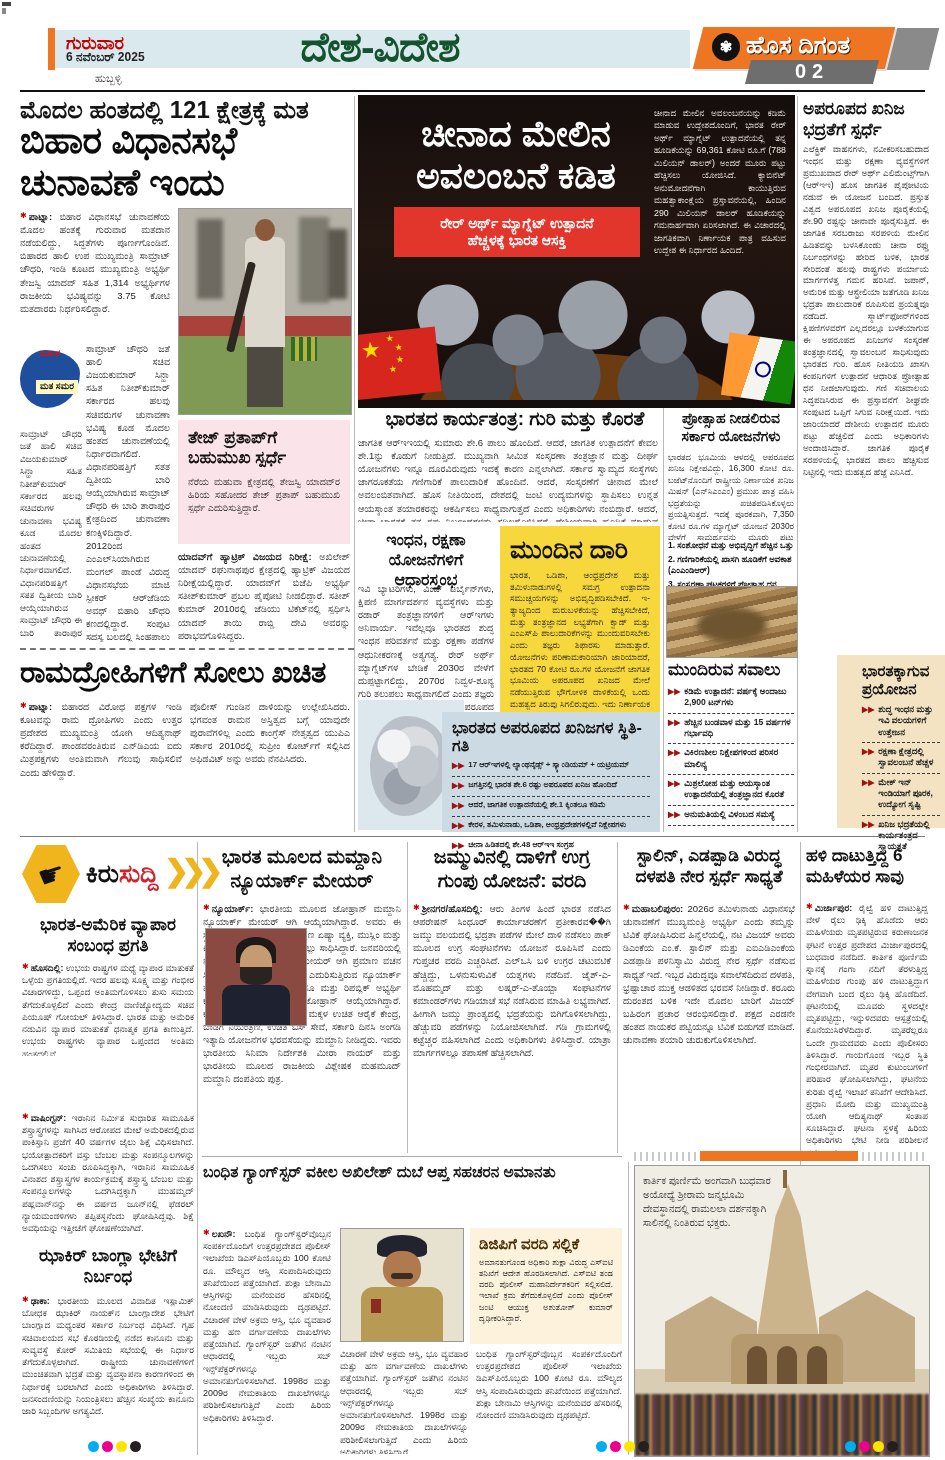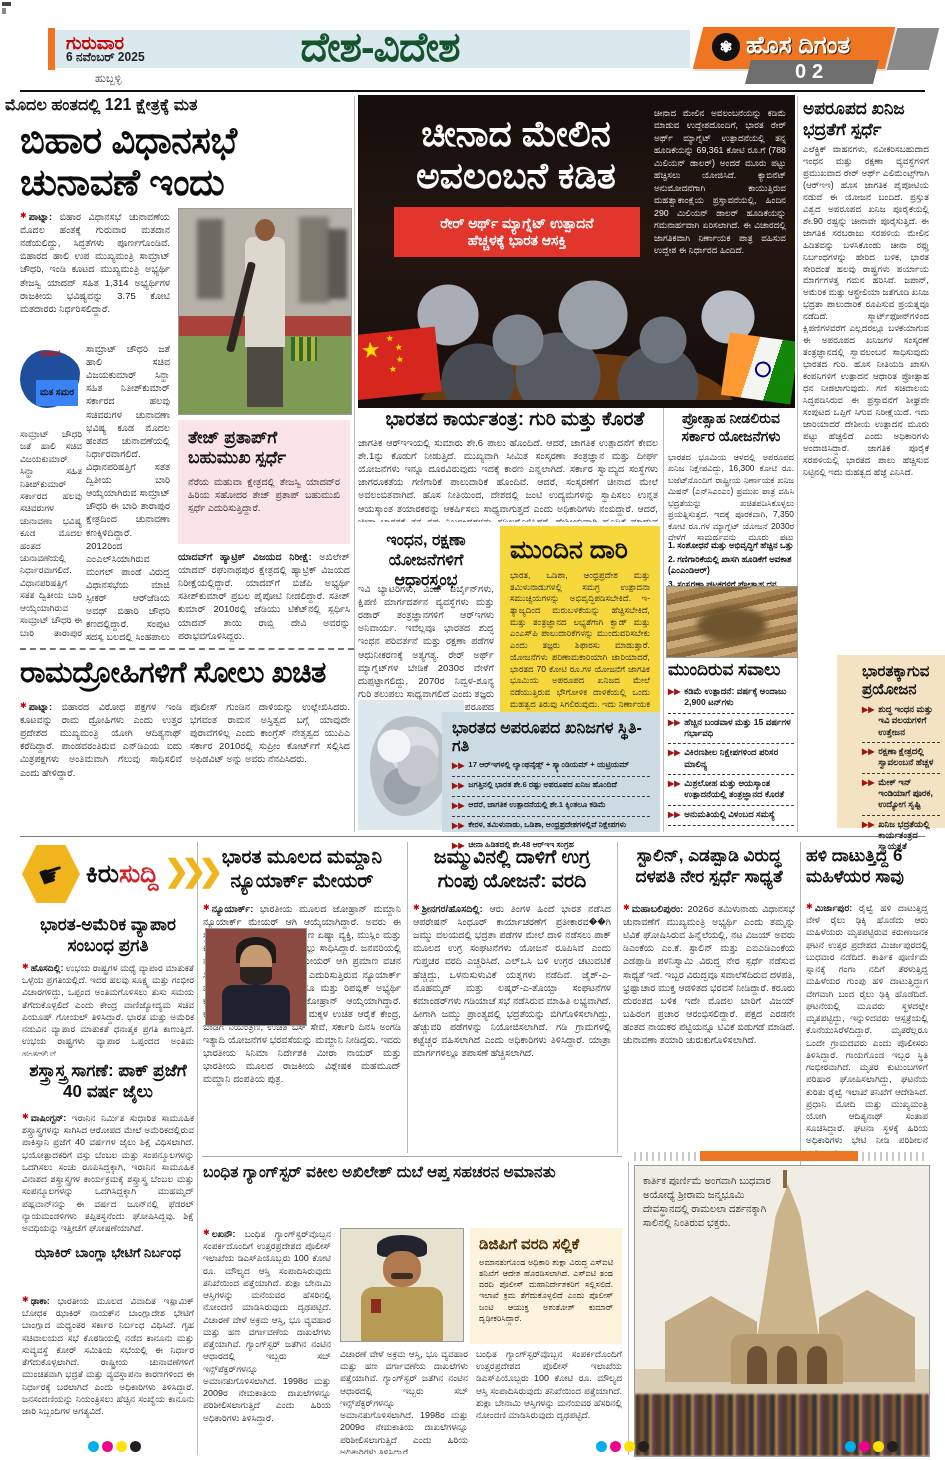--- a/index.html
+++ b/index.html
@@ -44,33 +44,33 @@
   <div class="abs" style="left:800px;top:60px;width:90px;font-size:6px;color:#fff">ರಾಷ್ಟ್ರ ಜಾಗೃತಿಯ ದೈನಿಕ</div>
   <div class="abs" style="left:748px;top:60px;width:128px;height:24px;background:#6e6e6e;transform:skewX(-14deg)"></div>
   <div class="abs center" style="left:748px;top:60px;width:128px;font-size:20px;font-weight:800;color:#fff;letter-spacing:6px">02</div>
 
   <div class="abs" style="left:20px;top:90px;width:905px;height:2px;background:#101010"></div>
 
   <div class="vr" style="left:354px;top:96px;height:736px"></div>
   <div class="vr" style="left:797px;top:96px;height:736px"></div>
   <div class="vr" style="left:663px;top:408px;height:424px"></div>
 
-  <div class="abs kicker" style="left:5px;top:96px;width:352px;font-size:16px">ಮೊದಲ ಹಂತದಲ್ಲಿ 121 ಕ್ಷೇತ್ರಕ್ಕೆ ಮತ</div>
+  <div class="abs kicker" style="left:20px;top:96px;width:352px;font-size:24px">ಮೊದಲ ಹಂತದಲ್ಲಿ 121 ಕ್ಷೇತ್ರಕ್ಕೆ ಮತ</div>
   <div class="abs headline" style="left:20px;top:120px;width:352px;font-size:37px">ಬಿಹಾರ ವಿಧಾನಸಭೆ</div>
   <div class="abs headline" style="left:20px;top:162px;width:352px;font-size:37px">ಚುನಾವಣೆ ಇಂದು</div>
 
   <div class="abs bt" style="left:20px;top:210px;width:150px;height:130px">
     <span class="star">✱</span><span class="dl">ಪಾಟ್ನಾ:</span>
     <span>ಬಿಹಾರ ವಿಧಾನಸಭೆ ಚುನಾವಣೆಯ ಮೊದಲ ಹಂತಕ್ಕೆ ಗುರುವಾರ ಮತದಾನ ನಡೆಯಲಿದ್ದು, ಸಿದ್ಧತೆಗಳು ಪೂರ್ಣಗೊಂಡಿವೆ. ಬಿಹಾರದ ಹಾಲಿ ಉಪ ಮುಖ್ಯಮಂತ್ರಿ ಸಾಮ್ರಾಟ್ ಚೌಧರಿ, ಇಂಡಿ ಕೂಟದ ಮುಖ್ಯಮಂತ್ರಿ ಅಭ್ಯರ್ಥಿ ತೇಜಸ್ವಿ ಯಾದವ್ ಸಹಿತ 1,314 ಅಭ್ಯರ್ಥಿಗಳ ರಾಜಕೀಯ ಭವಿಷ್ಯವನ್ನು 3.75 ಕೋಟಿ ಮತದಾರರು ನಿರ್ಧರಿಸಲಿದ್ದಾರೆ.</span>
   </div>
 
   <div class="abs" style="left:20px;top:342px;width:62px;height:80px">
     <div class="abs" style="left:0;top:8px;width:60px;height:58px;background:#1f4e9c;border-radius:42% 58% 55% 45%/50% 40% 60% 50%"></div>
     <div class="abs" style="left:20px;top:6px;font-size:9px;font-weight:bold;color:#d41616">ಬಿಹಾರ</div>
-    <div class="abs center" style="left:16px;top:38px;width:42px;background:#3b82f6;color:#111;font-size:9px;font-weight:800;padding:8px 0;line-height:1.1">ಮತ ಸಮರ</div>
+    <div class="abs center" style="left:16px;top:38px;width:42px;background:#fef9c3;color:#111;font-size:9px;font-weight:800;padding:2px 0;line-height:1.1">ಮತ ಸಮರ</div>
   </div>
   <div class="abs bt" style="left:86px;top:342px;width:84px;height:300px">
     <span>ಸಾಮ್ರಾಟ್ ಚೌಧರಿ ಜತೆ ಹಾಲಿ ಸಚಿವ ವಿಜಯಕುಮಾರ್ ಸಿನ್ಹಾ ಸಹಿತ ನಿತೀಶ್‌ಕುಮಾರ್ ಸರ್ಕಾರದ ಹಲವು ಸಚಿವರುಗಳ ಚುನಾವಣಾ ಭವಿಷ್ಯ ಕೂಡ ಮೊದಲ ಹಂತದ ಚುನಾವಣೆಯಲ್ಲಿ ನಿರ್ಧಾರವಾಗಲಿದೆ. ವಿಧಾನಪರಿಷತ್ತಿಗೆ ಸತತ ದ್ವಿತೀಯ ಬಾರಿ ಆಯ್ಕೆಯಾಗಿರುವ ಸಾಮ್ರಾಟ್ ಚೌಧರಿ ಈ ಬಾರಿ ತಾರಾಪುರ ಕ್ಷೇತ್ರದಿಂದ ಚುನಾವಣಾ ಕಣಕ್ಕಿಳಿದಿದ್ದಾರೆ. 2012ರಿಂದ ಎಂಎಲ್‌ಸಿಯಾಗಿರುವ ಮಂಗಲ್ ಪಾಂಡೆ ವಿರುದ್ಧ ವಿಧಾನಸಭೆಯ ಮಾಜಿ ಸ್ಪೀಕರ್ ಆರ್‌ಜೆಡಿಯ ಅವಧ್ ಬಿಹಾರಿ ಚೌಧರಿ ಕಣದಲ್ಲಿದ್ದಾರೆ. ಸಂಪುಟ ಸದಸ್ಯ ಬಲದಲ್ಲಿ ಸಿಂಹಪಾಲು ಹೊಂದಿರುವ ಬಿಜೆಪಿಯ ಬಹುತೇಕ ಸಚಿವರುಗಳು ಸ್ಪರ್ಧಾ ಕಣದಲ್ಲಿದ್ದಾರೆ. ಮುಖ್ಯಮಂತ್ರಿ ನಿತೀಶ್‌ಕುಮಾರ್ ನೇತೃತ್ವದ ಜೆಡಿಯುನ ಸಚಿವರುಗಳಾದ ಶ್ರವಣ್ ಕುಮಾರ್-ನಳಂದಾ ಮತ್ತು ವಿಜಯಕುಮಾರ್ ಚೌಧರಿ ಸರಾಯ್‌ರಂಜನ್ ಕ್ಷೇತ್ರಗಳಲ್ಲಿ ಮೊದಲ ಹಂತದ ಚುನಾವಣಾ ಕಣದಲ್ಲಿದ್ದಾರೆ.</span>
   </div>
   <div class="abs bt" style="left:20px;top:428px;width:62px;height:214px;font-size:9px">
     <span>ಸಾಮ್ರಾಟ್ ಚೌಧರಿ ಜತೆ ಹಾಲಿ ಸಚಿವ ವಿಜಯಕುಮಾರ್ ಸಿನ್ಹಾ ಸಹಿತ ನಿತೀಶ್‌ಕುಮಾರ್ ಸರ್ಕಾರದ ಹಲವು ಸಚಿವರುಗಳ ಚುನಾವಣಾ ಭವಿಷ್ಯ ಕೂಡ ಮೊದಲ ಹಂತದ ಚುನಾವಣೆಯಲ್ಲಿ ನಿರ್ಧಾರವಾಗಲಿದೆ. ವಿಧಾನಪರಿಷತ್ತಿಗೆ ಸತತ ದ್ವಿತೀಯ ಬಾರಿ ಆಯ್ಕೆಯಾಗಿರುವ ಸಾಮ್ರಾಟ್ ಚೌಧರಿ ಈ ಬಾರಿ ತಾರಾಪುರ ಕ್ಷೇತ್ರದಿಂದ ಚುನಾವಣಾ ಕಣಕ್ಕಿಳಿದಿದ್ದಾರೆ. 2012ರಿಂದ ಎಂಎಲ್‌ಸಿಯಾಗಿರುವ ಮಂಗಲ್ ಪಾಂಡೆ ವಿರುದ್ಧ ವಿಧಾನಸಭೆಯ ಮಾಜಿ ಸ್ಪೀಕರ್ ಆರ್‌ಜೆಡಿಯ ಅವಧ್ ಬಿಹಾರಿ ಚೌಧರಿ ಕಣದಲ್ಲಿದ್ದಾರೆ. ಸಂಪುಟ ಸದಸ್ಯ ಬಲದಲ್ಲಿ ಸಿಂಹಪಾಲು ಹೊಂದಿರುವ ಬಿಜೆಪಿಯ ಬಹುತೇಕ ಸಚಿವರುಗಳು ಸ್ಪರ್ಧಾ ಕಣದಲ್ಲಿದ್ದಾರೆ. ಮುಖ್ಯಮಂತ್ರಿ ನಿತೀಶ್‌ಕುಮಾರ್ ನೇತೃತ್ವದ ಜೆಡಿಯುನ ಸಚಿವರುಗಳಾದ ಶ್ರವಣ್ ಕುಮಾರ್-ನಳಂದಾ ಮತ್ತು ವಿಜಯಕುಮಾರ್ ಚೌಧರಿ ಸರಾಯ್‌ರಂಜನ್ ಕ್ಷೇತ್ರಗಳಲ್ಲಿ ಮೊದಲ ಹಂತದ ಚುನಾವಣಾ ಕಣದಲ್ಲಿದ್ದಾರೆ.</span>
   </div>
 
   <div class="photo" style="left:178px;top:208px;width:172px;height:205px;background:linear-gradient(180deg,#b6b1a7 0 52%,#a8423a 52% 62%,#7e9a55 62% 100%)">
     <div class="fig" style="left:18px;top:10px;width:26px;height:80px;background:#6e6a62;filter:blur(2px)"></div>
@@ -255,27 +255,26 @@
     </div>
     <div class="abs" style="left:142px;top:8px;font-size:30px;font-weight:800;color:#f0b41c;letter-spacing:-8px">❯❯❯</div>
   </div>
 
   <div class="abs center box-head" style="left:22px;top:914px;width:172px;font-size:17px;line-height:1.25">ಭಾರತ-ಅಮೆರಿಕ ವ್ಯಾಪಾರ ಸಂಬಂಧ ಪ್ರಗತಿ</div>
   <div class="abs bt-sm" style="left:22px;top:962px;width:172px;height:94px">
     <span class="star">✱</span><span class="dl">ಹೊಸದಿಲ್ಲಿ:</span>
     <span>ಉಭಯ ರಾಷ್ಟ್ರಗಳ ಮಧ್ಯೆ ವ್ಯಾಪಾರ ಮಾತುಕತೆ ಒಳ್ಳೆಯ ಪ್ರಗತಿಯಲ್ಲಿದೆ. ಇದರ ಹಲವು ಸೂಕ್ಷ್ಮ ಮತ್ತು ಗಂಭೀರ ವಿಚಾರಗಳಿದ್ದು, ಒಪ್ಪಂದ ಅಂತಿಮಗೊಳಿಸಲು ತುಸು ಸಮಯ ತೆಗೆದುಕೊಳ್ಳಲಿದೆ ಎಂದು ಕೇಂದ್ರ ವಾಣಿಜ್ಯೋದ್ಯಮ ಸಚಿವ ಪಿಯೂಷ್ ಗೋಯಲ್ ತಿಳಿಸಿದ್ದಾರೆ. ಭಾರತ ಮತ್ತು ಅಮೆರಿಕ ನಡುವಿನ ವ್ಯಾಪಾರ ಮಾತುಕತೆ ಧನಾತ್ಮಕ ಪ್ರಗತಿ ಕಾಣುತ್ತಿದೆ. ಉಭಯ ರಾಷ್ಟ್ರಗಳು ವ್ಯಾಪಾರ ಒಪ್ಪಂದದ ಅಂತಿಮ ಹಂತದಲ್ಲಿವೆ.</span>
   </div>
 
-  <div class="abs center box-head" style="left:22px;top:1060px;width:172px;font-size:17px;line-height:1.25">ಶಸ್ತ್ರಾಸ್ತ್ರ ಸಾಗಣೆ: ಪಾಕ್ ಪ್ರಜೆಗೆ 40 ವರ್ಷ ಜೈಲು</div>
   <div class="abs bt-sm" style="left:22px;top:1112px;width:172px;height:126px">
     <span class="star">✱</span><span class="dl">ವಾಷಿಂಗ್ಟನ್:</span>
     <span>ಇರಾನಿನ ನಿರ್ಮಿತ ಸುಧಾರಿತ ಸಾಮೂಹಿಕ ಶಸ್ತ್ರಾಸ್ತ್ರಗಳನ್ನು ಸಾಗಿಸಿದ ಆರೋಪದ ಮೇಲೆ ಅಮೆರಿಕದಲ್ಲಿರುವ ಪಾಕಿಸ್ತಾನಿ ಪ್ರಜೆಗೆ 40 ವರ್ಷಗಳ ಜೈಲು ಶಿಕ್ಷೆ ವಿಧಿಸಲಾಗಿದೆ. ಭಯೋತ್ಪಾದಕರಿಗೆ ವಸ್ತು ಬೆಂಬಲ ಮತ್ತು ಸಂಪನ್ಮೂಲಗಳನ್ನು ಒದಗಿಸಲು ಸಂಚು ರೂಪಿಸಿದ್ದಕ್ಕಾಗಿ, ಇರಾನಿನ ಸಾಮೂಹಿಕ ವಿನಾಶದ ಶಸ್ತ್ರಾಸ್ತ್ರಗಳ ಕಾರ್ಯಕ್ರಮಕ್ಕೆ ಶಸ್ತ್ರಾಸ್ತ್ರ ಬೆಂಬಲ ಮತ್ತು ಸಂಪನ್ಮೂಲಗಳನ್ನು ಒದಗಿಸಿದ್ದಕ್ಕಾಗಿ ಮುಹಮ್ಮದ್ ಪಹ್ಲವಾನ್‌ನನ್ನು ಈ ವರ್ಷದ ಜೂನ್‌ನಲ್ಲಿ ಫೆಡರಲ್ ನ್ಯಾಯಮಂಡಳಿಗಳು ತಪ್ಪಿತಸ್ಥನೆಂದು ಘೋಷಿಸಿದ್ದವು. ಶಿಕ್ಷೆ ಅವಧಿಯನ್ನು ಇತ್ತೀಚೆಗೆ ಘೋಷಣೆಯಾಗಿದೆ.</span>
   </div>
 
-  <div class="abs center box-head" style="left:22px;top:1245px;width:172px;font-size:13px;line-height:1.25">ಝಾಕಿರ್ ಬಾಂಗ್ಲಾ ಭೇಟಿಗೆ ನಿರ್ಬಂಧ</div>
+  <div class="abs center box-head" style="left:22px;top:1245px;width:172px;font-size:17px;line-height:1.25">ಝಾಕಿರ್ ಬಾಂಗ್ಲಾ ಭೇಟಿಗೆ ನಿರ್ಬಂಧ</div>
   <div class="abs bt-sm" style="left:22px;top:1295px;width:172px;height:138px">
     <span class="star">✱</span><span class="dl">ಢಾಕಾ:</span>
     <span>ಭಾರತೀಯ ಮೂಲದ ವಿವಾದಿತ ಇಸ್ಲಾಮಿಕ್ ಬೋಧಕ ಝಾಕಿರ್ ನಾಯಕ್‌ನ ಬಾಂಗ್ಲಾದೇಶ ಭೇಟಿಗೆ ಬಾಂಗ್ಲಾದ ಮಧ್ಯಂತರ ಸರ್ಕಾರ ನಿರ್ಬಂಧ ವಿಧಿಸಿದೆ. ಗೃಹ ಸಚಿವಾಲಯದ ಸಭೆ ಕೊಠಡಿಯಲ್ಲಿ ನಡೆದ ಕಾನೂನು ಮತ್ತು ಸುವ್ಯವಸ್ಥೆ ಕೋರ್ ಸಮಿತಿಯ ಸಭೆಯಲ್ಲಿ ಈ ನಿರ್ಧಾರ ತೆಗೆದುಕೊಳ್ಳಲಾಗಿದೆ. ರಾಷ್ಟ್ರೀಯ ಚುನಾವಣೆಗಳಿಗೆ ಮುಂಚಿತವಾಗಿ ಭದ್ರತೆ ಮತ್ತು ವ್ಯವಸ್ಥಾಪನಾ ಕಾರಣಗಳಿಂದ ಈ ನಿರ್ಧಾರಕ್ಕೆ ಬರಲಾಗಿದೆ ಎಂದು ಅಧಿಕಾರಿಗಳು ತಿಳಿಸಿದ್ದಾರೆ. ಜನಸಂದಣಿಯನ್ನು ನಿಯಂತ್ರಿಸಲು ಹೆಚ್ಚಿನ ಸಂಖ್ಯೆಯ ಕಾನೂನು ಜಾರಿ ಸಿಬ್ಬಂದಿಗಳ ಅಗತ್ಯವಿದೆ.</span>
   </div>
 
   <div class="abs center box-head" style="left:203px;top:845px;width:198px;font-size:19px;line-height:1.25">ಭಾರತ ಮೂಲದ ಮಮ್ದಾನಿ ನ್ಯೂಯಾರ್ಕ್ ಮೇಯರ್</div>
   <div class="abs bt" style="left:203px;top:902px;width:198px;height:250px">
     <span class="star">✱</span><span class="dl">ನ್ಯೂಯಾರ್ಕ್:</span>
     <span>ಭಾರತೀಯ ಮೂಲದ ಜೋಹ್ರಾನ್ ಮಮ್ದಾನಿ ನ್ಯೂಯಾರ್ಕ್ ಮೇಯರ್ ಆಗಿ ಆಯ್ಕೆಯಾಗಿದ್ದಾರೆ. ಅವರು ಈ ಸ್ಥಾನಕ್ಕೆ ಆಯ್ಕೆಯಾದ ಮೊದಲ ದಕ್ಷಿಣ ಏಷ್ಯಾ ವ್ಯಕ್ತಿ, ಮುಸ್ಲಿಂ ಮತ್ತು ಕಿರಿಯ ರಾಜಕಾರಣಿ ಎಂಬ ಮೈಲಿಗಲ್ಲು ಸಾಧಿಸಿದ್ದಾರೆ. ಜನವರಿಯಲ್ಲಿ ನ್ಯೂಯಾರ್ಕ್ ನಗರದ 111ನೇ ಮೇಯರ್ ಆಗಿ ಪ್ರಮಾಣ ವಚನ ಸ್ವೀಕರಿಸಲಿದ್ದಾರೆ. ಹಾಲಿ ಆರೋಪ ಎದುರಿಸುತ್ತಿರುವ ನ್ಯೂಯಾರ್ಕ್ ಮಾಜಿ ಗವರ್ನರ್ ಆಂಡ್ರ್ಯೂ ಕ್ಯುಮೊ ಮತ್ತು ರಿಪಬ್ಲಿಕ್ ಅಭ್ಯರ್ಥಿ ಕರ್ಟಿಸ್ ಸಿಲ್ವಾರನ್ನು ಹಿಂದಿಕ್ಕಿ ಜೋಹ್ರಾನ್ ಆಯ್ಕೆಯಾಗಿದ್ದಾರೆ. ಕಾರ್ಮಿಕ ಸಮಸ್ಯೆಗಳಿಗೆ ಪರಿಹಾರ, ಮಕ್ಕಳ ಉಚಿತ ಆರೈಕೆ ಕೇಂದ್ರ, ಬಾಡಿಗೆ ನಿಯಂತ್ರಣ, ಉಚಿತ ಬಸ್ ಸೇವೆ, ಸರ್ಕಾರಿ ದಿನಸಿ ಅಂಗಡಿ ಇತ್ಯಾದಿ ಯೋಜನೆಗಳ ಭರವಸೆಯನ್ನು ಮಮ್ದಾನಿ ನೀಡಿದ್ದರು. ಇವರು ಭಾರತೀಯ ಸಿನಿಮಾ ನಿರ್ದೇಶಕಿ ಮೀರಾ ನಾಯರ್ ಮತ್ತು ಭಾರತೀಯ ಮೂಲದ ರಾಜಕೀಯ ವಿಶ್ಲೇಷಕ ಮಹಮೂದ್ ಮಮ್ದಾನಿ ದಂಪತಿಯ ಪುತ್ರ.</span>
   </div>

